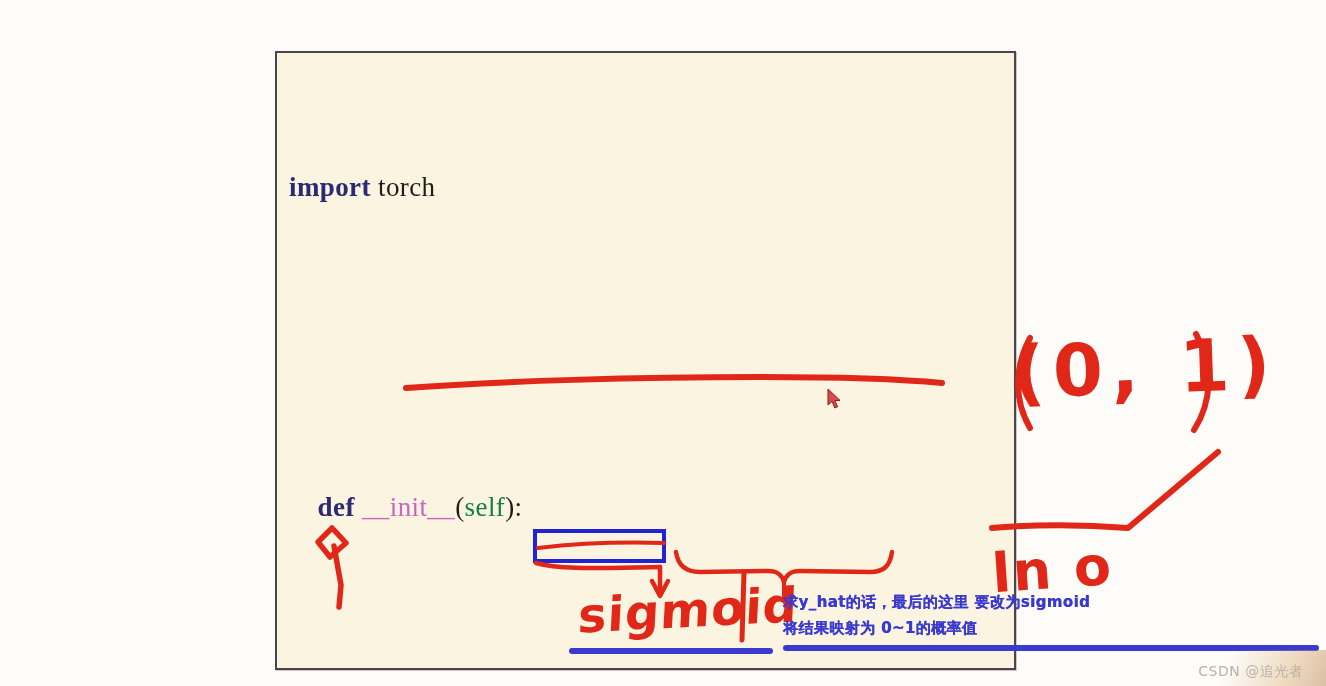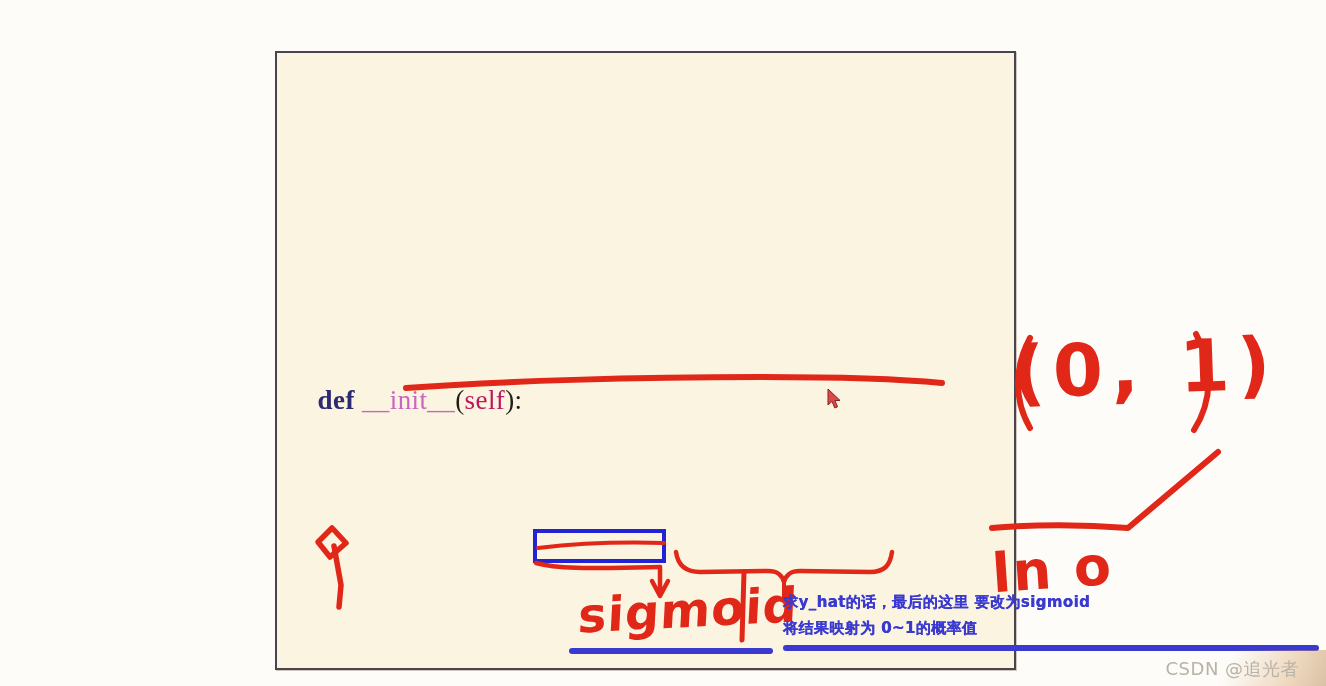--- a/index.html
+++ b/index.html
@@ -26,21 +26,21 @@
     font-family:"Liberation Serif", serif;
     font-size:27px;
     line-height:35.6px;
     letter-spacing:0.4px;
     white-space:pre;
     color:#1f1d1a;
   }
   .ln { display:block; height:35.6px; }
   .kw    { color:#2b2a72; font-weight:600; }
   .dunder{ color:#c965c0;margin-top:24px; }
-  .slf   { color:#be185d; }
+  .slf   { color:#15803d; }
   .plain { color:#1f1d1a; }
 
   
   #overlay { position:absolute; left:0; top:0; width:1326px; height:686px; pointer-events:none; }
 
   
   #activate-box {
     position:absolute;
     left:533px; top:529px;
     width:133px; height:34px;
@@ -70,41 +70,42 @@
   }
   #hand-01 { left:1012px; top:326px; font-size:72px; letter-spacing:8px; transform:rotate(-2deg); }
   #hand-sigmoid { left:578px; top:582px; font-size:48px; letter-spacing:1px; transform:rotate(-3deg) skewX(-6deg); }
   #hand-lno { left:992px; top:538px; font-size:54px; letter-spacing:2px; transform:rotate(-4deg); }
 
   
   #watermark {
     position:absolute;
     right:8px; bottom:5px;
     font-family:"DejaVu Sans", sans-serif;
-    font-size:18px;
+    font-size:14px;
     color:#b9b2a6;
     letter-spacing:0.5px;
   }
   #wm-corner {
     position:absolute; right:0; bottom:0;
     width:150px; height:36px;
     background:linear-gradient(115deg, rgba(255,255,255,0) 35%, rgba(214,160,96,0.38) 75%, rgba(175,120,60,0.45) 100%);
   }
 
   
   #cursor { position:absolute; left:827px; top:388px; width:16px; height:22px; }
 </style>
 </head>
 <body>
 
 <div id="stage">
 
   <div id="code-panel">
     <div id="code-lines">
 
+      <span class="ln"><span class="kw">import</span><span class="plain"> torch</span></span>
 
       <span class="ln"> </span>
 
 
       <span class="ln"><span class="plain">    </span><span class="kw">def</span><span class="plain"> </span><span class="dunder">__init__</span><span class="plain">(</span><span class="slf">self</span><span class="plain">):</span></span>
 
       
 
       
 

